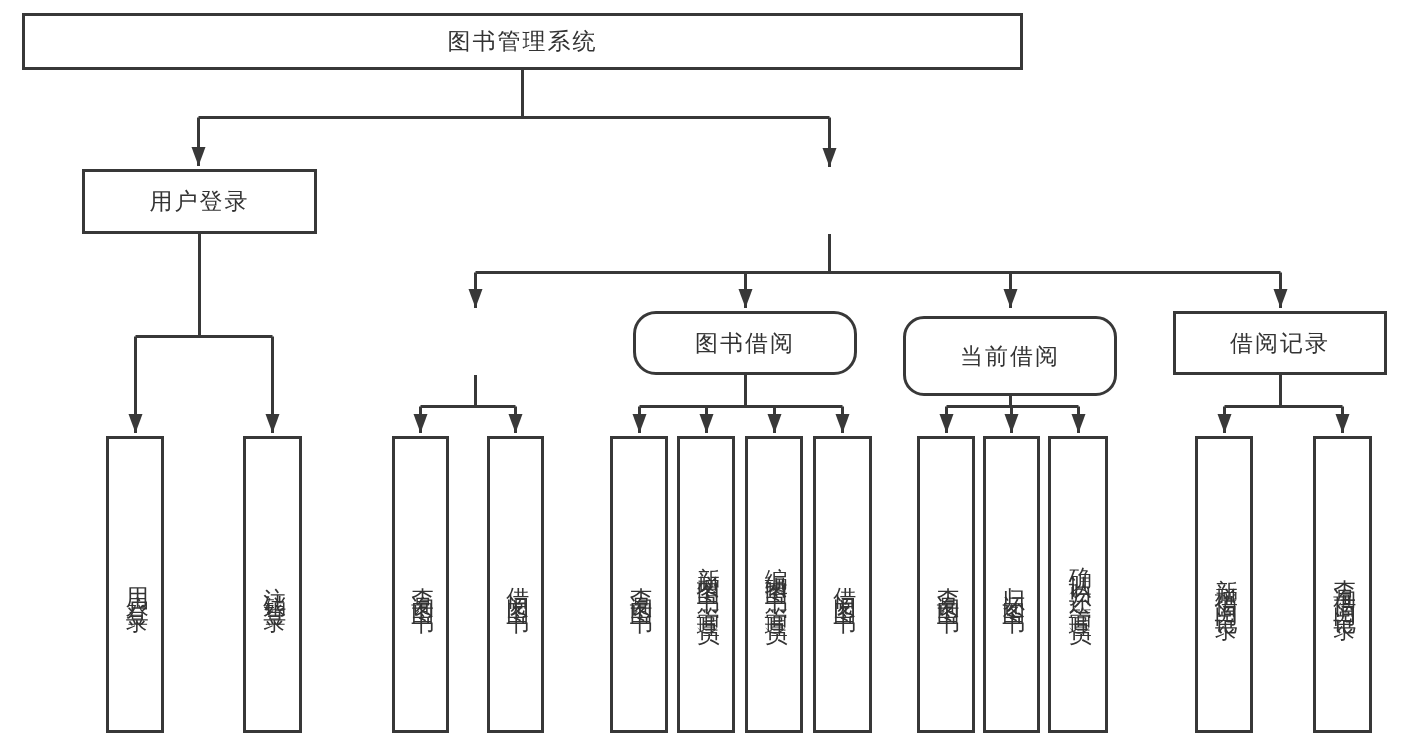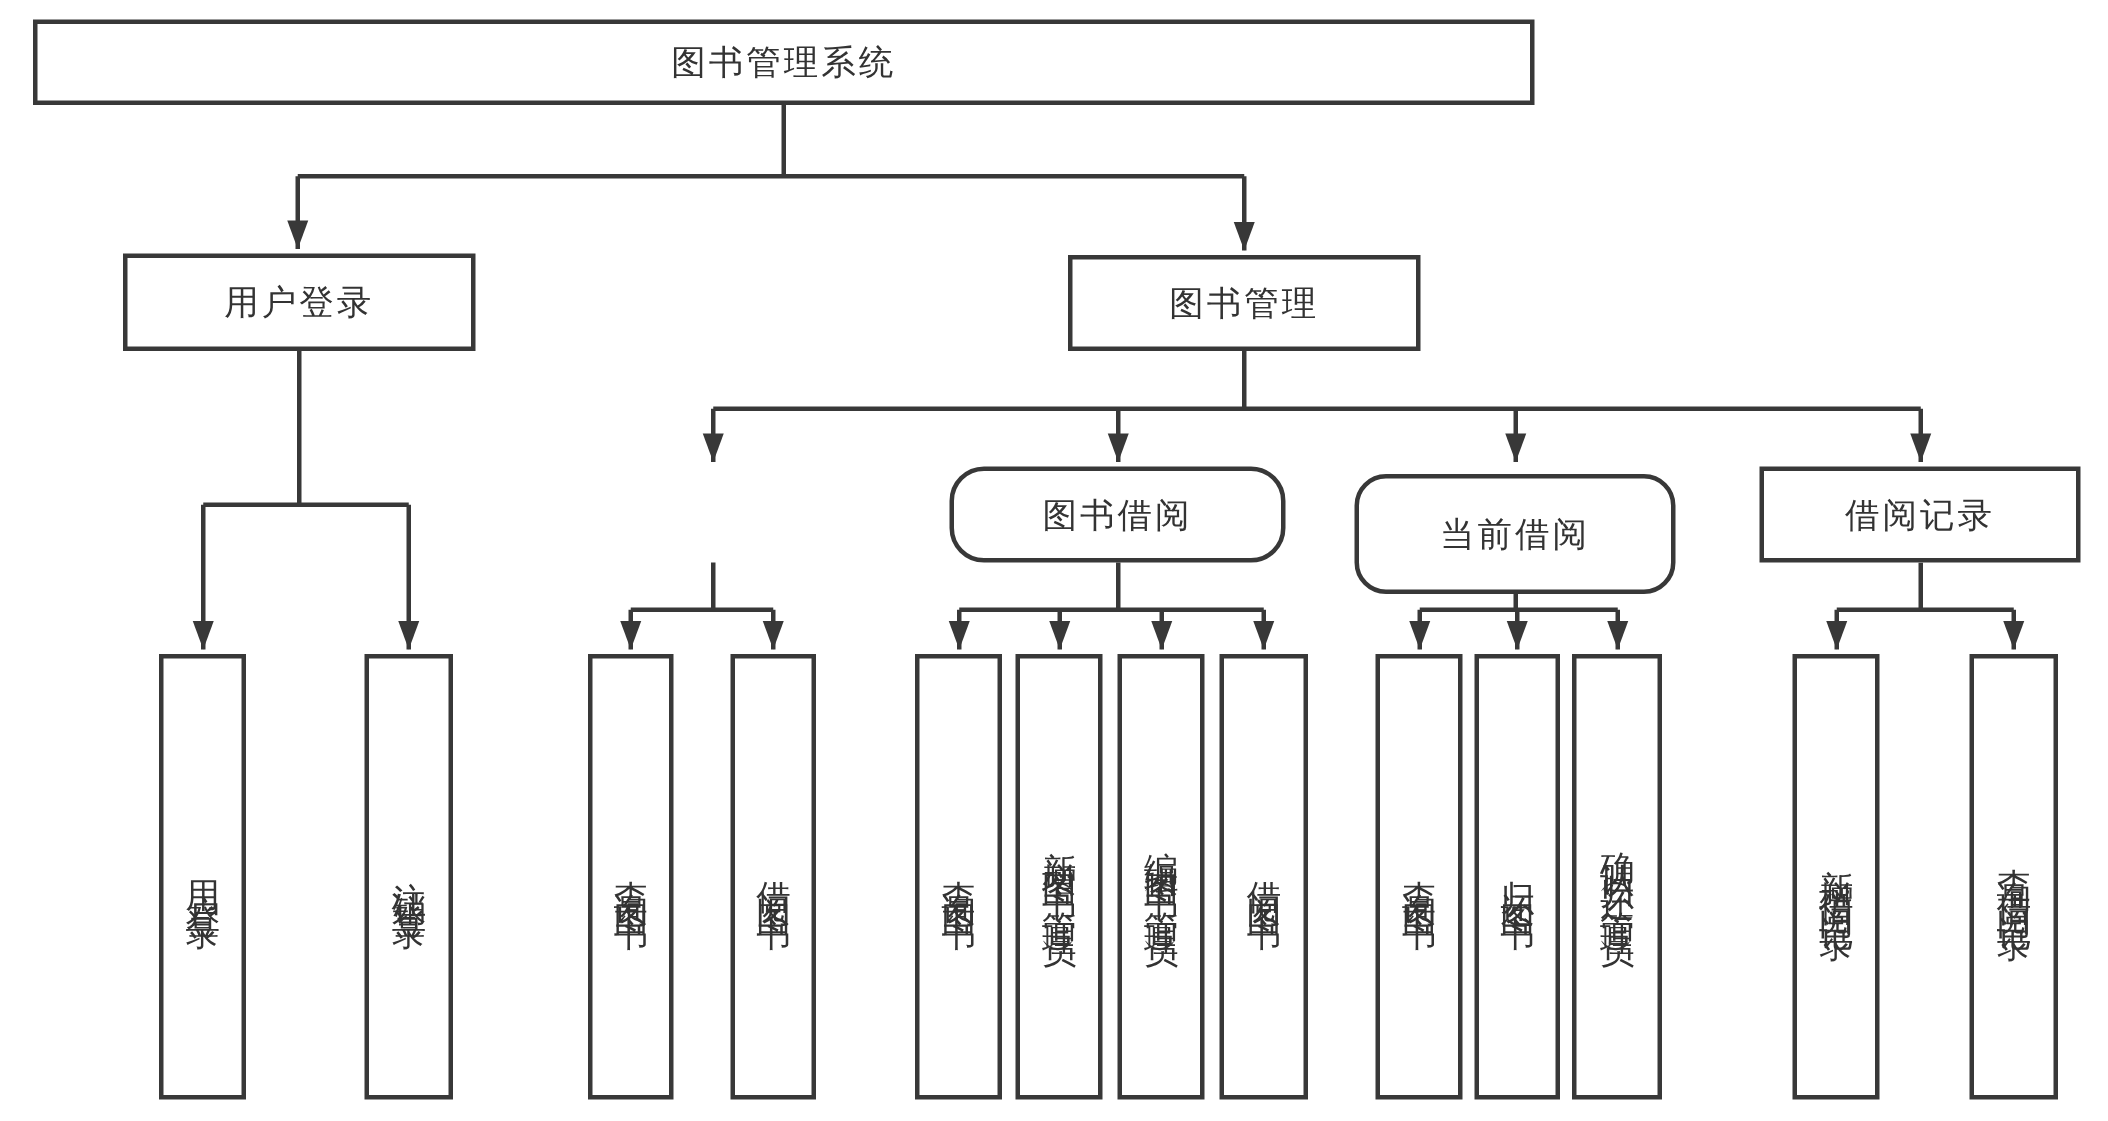--- a/index.html
+++ b/index.html
@@ -5,21 +5,21 @@
   html, body {
     margin: 0;
     padding: 0;
     background: #ffffff;
   }
   #canvas {
     position: relative;
     width: 1405px;
     height: 747px;
     background: #ffffff;
-    font-family: Liberation Serif, serif;
+    font-family: Liberation Mono, monospace;
     overflow: hidden;
   }
   #wires {
     position: absolute;
     left: 0;
     top: 0;
     width: 1405px;
     height: 747px;
   }
   .box {
@@ -96,21 +96,20 @@
     <path d="M1078.5 406.5 V433" stroke="#383838" stroke-width="3" fill="none" marker-end="url(#arrow)"></path>
 
     <path d="M1280.5 375 V406.5 M1224.5 406.5 H1342.5" stroke="#383838" stroke-width="3" fill="none"></path>
     <path d="M1224.5 406.5 V433" stroke="#383838" stroke-width="3" fill="none" marker-end="url(#arrow)"></path>
     <path d="M1342.5 406.5 V433" stroke="#383838" stroke-width="3" fill="none" marker-end="url(#arrow)"></path>
   </svg>
 
   <div class="box h-box" style="left:22px; top:13px; width:1001px; height:57px;">图书管理系统</div>
 
   <div class="box h-box" style="left:82px; top:169px; width:235px; height:65px;">用户登录</div>
-  <div class="box h-box" style="left:712px; top:170px; width:235px; height:64px;">图书管理</div>
 
   <div class="box h-box" style="left:633px; top:311px; width:224px; height:64px;border-radius:23px;">图书借阅</div>
   <div class="box h-box" style="left:903px; top:316px; width:214px; height:80px;border-radius:21px;">当前借阅</div>
   <div class="box h-box" style="left:1173px; top:311px; width:214px; height:64px;">借阅记录</div>
 
   <div class="box v-box" style="left:106px; top:436px; width:58px; height:297px;">
     <span class="v-text">用户登录</span>
   </div>
   <div class="box v-box" style="left:243px; top:436px; width:59px; height:297px;">
     <span class="v-text">注销登录</span>

